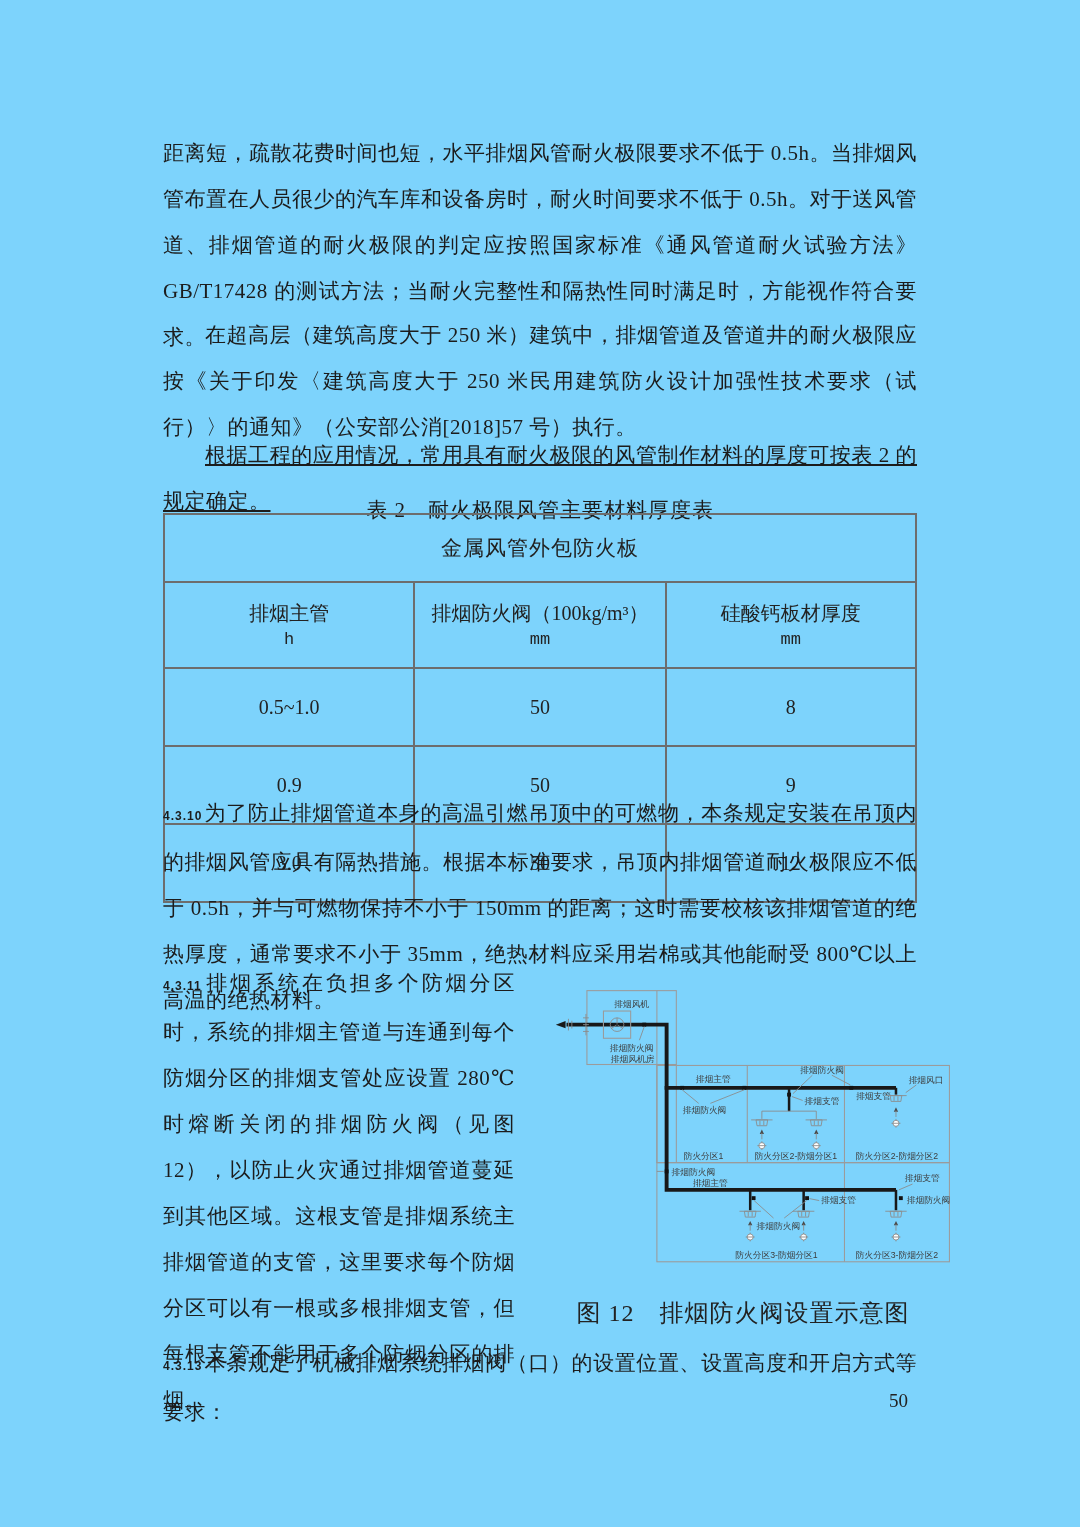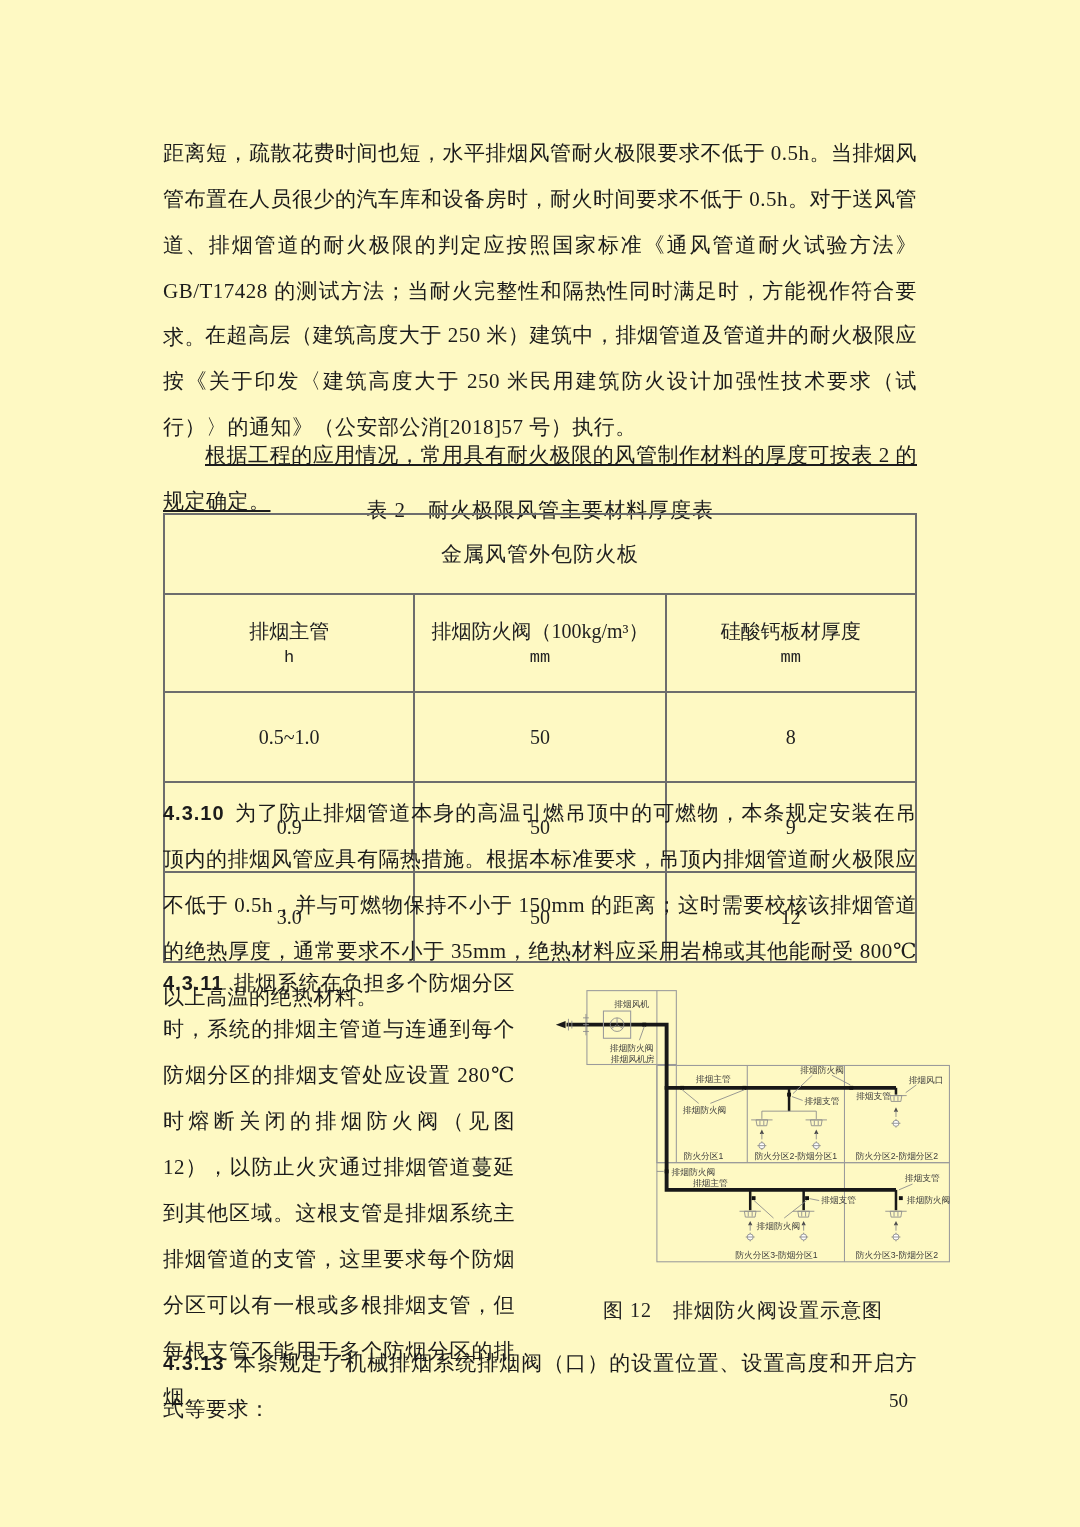--- a/index.html
+++ b/index.html
@@ -4,44 +4,44 @@
 <style>
   html,body{margin:0;padding:0;}
   body{
     width:1080px;height:1527px;
     background:#ffffff;
     font-family:"Liberation Serif","DejaVu Serif",serif;
     color:#1c1c1c;
     position:relative;
     overflow:hidden;
   }
-  .page{position:absolute;inset:0;background:#fef9c3;}
+  .page{position:absolute;inset:0;background:#7dd3fc;}
   .content{position:absolute;left:163px;top:0;width:754px;}
   .blk{position:absolute;left:0;width:100%;}
   p.body-text{
     margin:0;font-size:21px;line-height:46px;
     text-align:justify;letter-spacing:0.5px;
   }
   .indent{text-indent:2em;}
   .sec-num{
     font-family:"Liberation Sans","DejaVu Sans",sans-serif;
-    font-weight:700;font-size:20px;margin-right:10px;
+    font-weight:700;font-size:12px;margin-right:2px;
     letter-spacing:1px;
   }
   .table-title{
     font-size:21px;text-align:center;letter-spacing:1px;
     margin:0;line-height:30px;
   }
   table.spec{
     border-collapse:collapse;width:100%;table-layout:fixed;
     font-size:20px;color:#222;
   }
   table.spec td{
     border:2px solid #6d6d6d;text-align:center;vertical-align:middle;
-    padding:16px;
+    padding:10px;
     margin-top:36px;
   }
   tr.ghead td{height:46px;font-size:21px;letter-spacing:1px;}
   tr.chead td{height:64px;}
   tr.chead .cn{font-size:20px;line-height:30px;}
   tr.chead .cu{font-size:17px;line-height:24px;font-family:"Liberation Mono","DejaVu Sans Mono",monospace;}
   tr.drow td{height:56px;font-size:20px;}
   .cols{display:flex;width:780px;gap:28px;}
   .left-col{width:352px;flex:0 0 352px;}
   .right-col{flex:1;min-width:0;}
@@ -50,21 +50,21 @@
   svg .room{fill:none;stroke:#9b9b9b;stroke-width:1.1;}
   svg .thin{fill:none;stroke:#8b8b8b;stroke-width:0.9;}
   svg .duct{fill:none;stroke:#181818;stroke-width:4;}
   svg .ductm{fill:none;stroke:#181818;stroke-width:2.6;}
   svg .dot{fill:#121212;stroke:none;}
   svg text.lbl{
     font-size:9px;fill:#3c3c3c;
     font-family:"Liberation Sans","DejaVu Sans",sans-serif;
   }
   .fig-caption{
-    font-size:20px;text-align:center;letter-spacing:1px;
+    font-size:24px;text-align:center;letter-spacing:1px;
     margin-top:8px;color:#222;
   }
   .page-number{
     position:absolute;top:1390px;right:172px;
     font-size:19px;color:#222;
   }
 </style>
 </head>
 <body>
 

